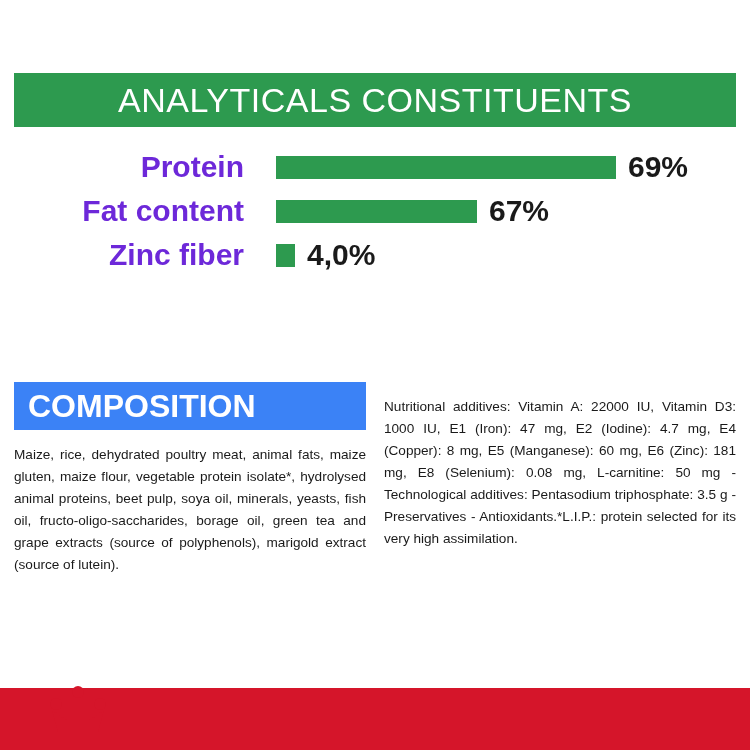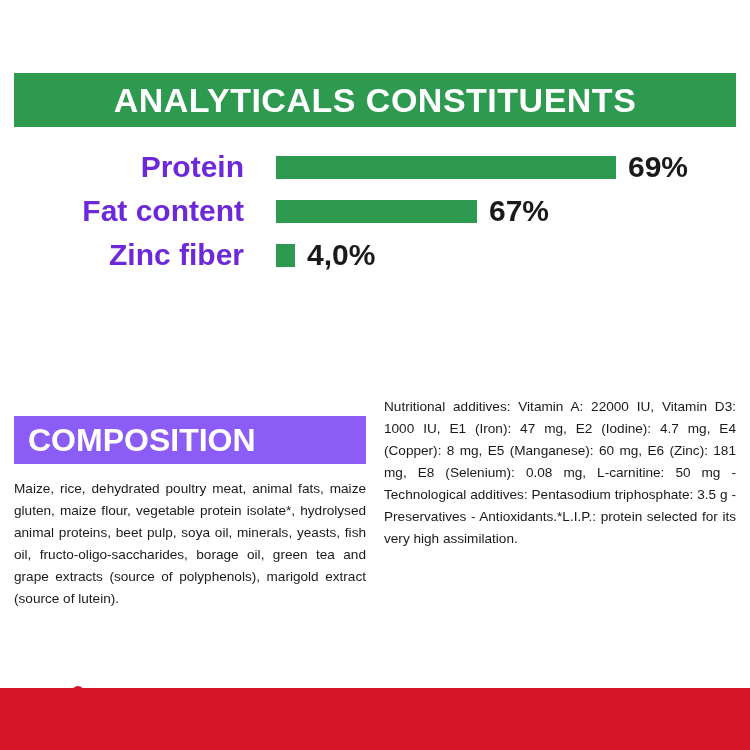--- a/index.html
+++ b/index.html
@@ -32,21 +32,21 @@
   .green-banner {
     background: #2d9a4f;
     color: #ffffff;
     height: 54px;
     display: flex;
     align-items: center;
     justify-content: center;
   }
   .green-banner .banner-title {
     font-size: 34px;
-    font-weight: bold;
+    font-weight: normal;
     letter-spacing: 0.5px;
     line-height: 1;
     color: #ffffff;
   }
 
   .nutrients {
     margin-top: 18px;
     padding-left: 0px;
   }
   .nutrient-row {
@@ -83,28 +83,27 @@
     left: 14px;
     top: 382px;
     width: 722px;
     display: flex;
     gap: 18px;
   }
   .col {
     width: 352px;
   }
   .col-banner {
-    background: #8b5cf6;
+    background: #3b82f6;
     color: #fff;
     height: 48px;
     display: flex;
     align-items: center;
     padding-left: 14px;
     box-sizing: border-box;
-    margin-top: 34px;
   }
   .col-banner .col-title {
     font-size: 32px;
     font-weight: bold;
     line-height: 1;
     color: #ffffff;
   }
   .col-banner .col-sub {
     font-size: 19px;
     font-weight: bold;

